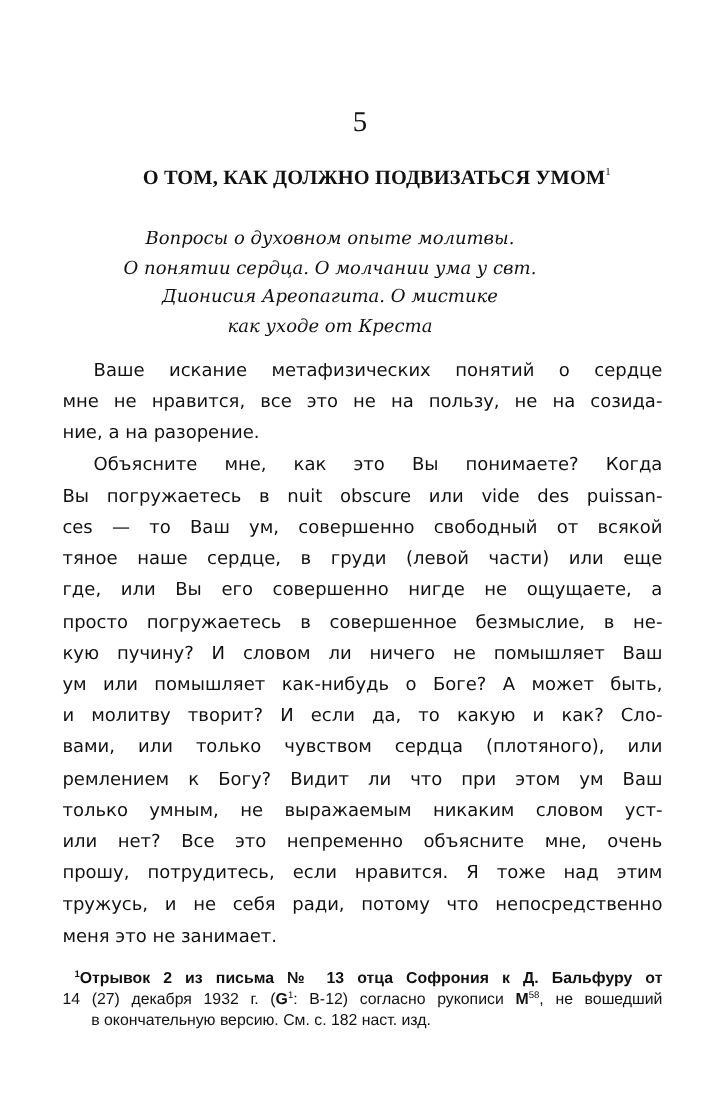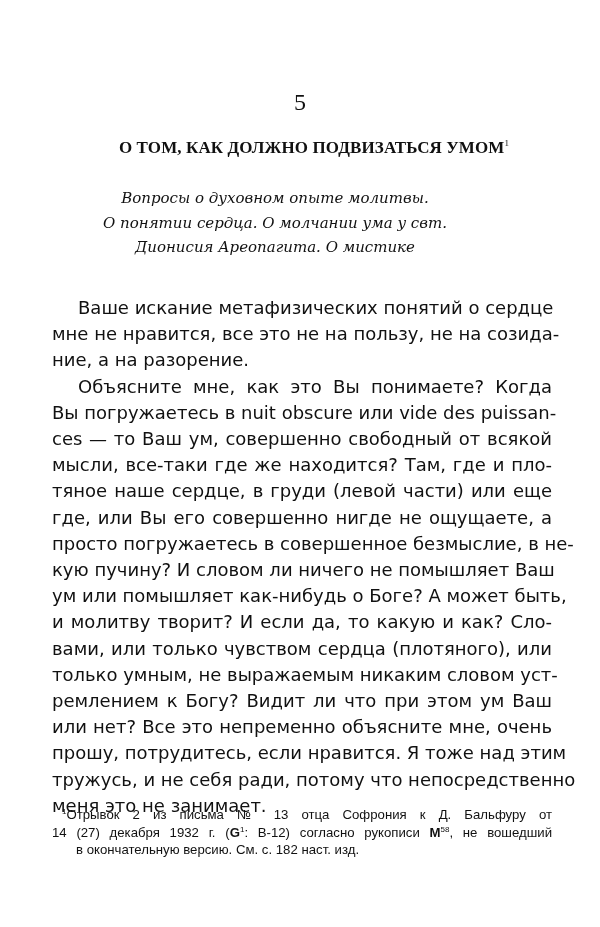--- a/index.html
+++ b/index.html
@@ -56,21 +56,21 @@
       font-size: 15px;
       line-height: 24.5px;
     }
     .epigraph div { white-space: nowrap; }
     .body-text {
       position: absolute;
       top: 295px;
       left: 52px;
       width: 500px;
       font-family: "DejaVu Sans", sans-serif;
-      font-size: 18px;
+      font-size: 15px;
       line-height: 26.2px;
       text-align: justify;
     }
     .body-text .line {
       white-space: nowrap;
       text-align-last: justify;
       text-align: justify;
       display: block;
     }
     .body-text .line.indent { padding-left: 26px; }
@@ -83,21 +83,21 @@
       font-family: "Liberation Sans", sans-serif;
       font-size: 13.2px;
       line-height: 17.5px;
     }
     .footnote .line {
       display: block;
       white-space: nowrap;
       text-align: justify;
       text-align-last: justify;
     }
-    .footnote .line.indent { padding-left: 10px; }
+    .footnote .line.indent { padding-left: 10px; font-weight: bold; }
     .footnote .line.last { text-align-last: left; margin-left: 24px; }
     .footnote sup {
       font-size: 8px;
       vertical-align: 5px;
       line-height: 0;
     }
     .footnote .bold { font-weight: bold; }
   </style>
 </head>
 <body>
@@ -105,42 +105,42 @@
 <div class="page">
 
   <div class="chapter-number">5</div>
 
   <div class="chapter-title"><span>О ТОМ, КАК ДОЛЖНО ПОДВИЗАТЬСЯ УМОМ</span><sup>1</sup></div>
 
   <div class="epigraph">
     <div>Вопросы о духовном опыте молитвы.</div>
     <div>О понятии сердца. О молчании ума у свт.</div>
     <div>Дионисия Ареопагита. О мистике</div>
+    <div>как уходе от Креста</div>
   </div>
 
   <div class="body-text">
     <div>
       <span class="line indent">Ваше искание метафизических понятий о сердце</span>
       <span class="line">мне не нравится, все это не на пользу, не на созида-</span>
       <span class="line last">ние, а на разорение.</span>
     </div>
     <div>
       <span class="line indent">Объясните мне, как это Вы понимаете? Когда</span>
       <span class="line">Вы погружаетесь в nuit obscure или vide des puissan-</span>
       <span class="line">ces — то Ваш ум, совершенно свободный от всякой</span>
-      <span class="line">мысли, все-таки где же находится? Там, где и пло-</span>
       <span class="line">тяное наше сердце, в груди (левой части) или еще</span>
       <span class="line">где, или Вы его совершенно нигде не ощущаете, а</span>
       <span class="line">просто погружаетесь в совершенное безмыслие, в не-</span>
       <span class="line">кую пучину? И словом ли ничего не помышляет Ваш</span>
       <span class="line">ум или помышляет как-нибудь о Боге? А может быть,</span>
       <span class="line">и молитву творит? И если да, то какую и как? Сло-</span>
       <span class="line">вами, или только чувством сердца (плотяного), или</span>
+      <span class="line">ремлением к Богу? Видит ли что при этом ум Ваш</span>
       <span class="line">только умным, не выражаемым никаким словом уст-</span>
-      <span class="line">ремлением к Богу? Видит ли что при этом ум Ваш</span>
       <span class="line">или нет? Все это непременно объясните мне, очень</span>
       <span class="line">прошу, потрудитесь, если нравится. Я тоже над этим</span>
       <span class="line">тружусь, и не себя ради, потому что непосредственно</span>
       <span class="line last">меня это не занимает.</span>
     </div>
   </div>
 
   <div class="footnote">
     <span class="line indent"><sup>1</sup><span>Отрывок 2 из письма № 13 отца Софрония к Д. Бальфуру от</span></span>
     <span class="line"><span>14 (27) декабря 1932 г. (</span><span class="bold">G</span><sup>1</sup><span>: B-12) согласно рукописи </span><span class="bold">M</span><sup>58</sup><span>, не вошедший</span></span>

